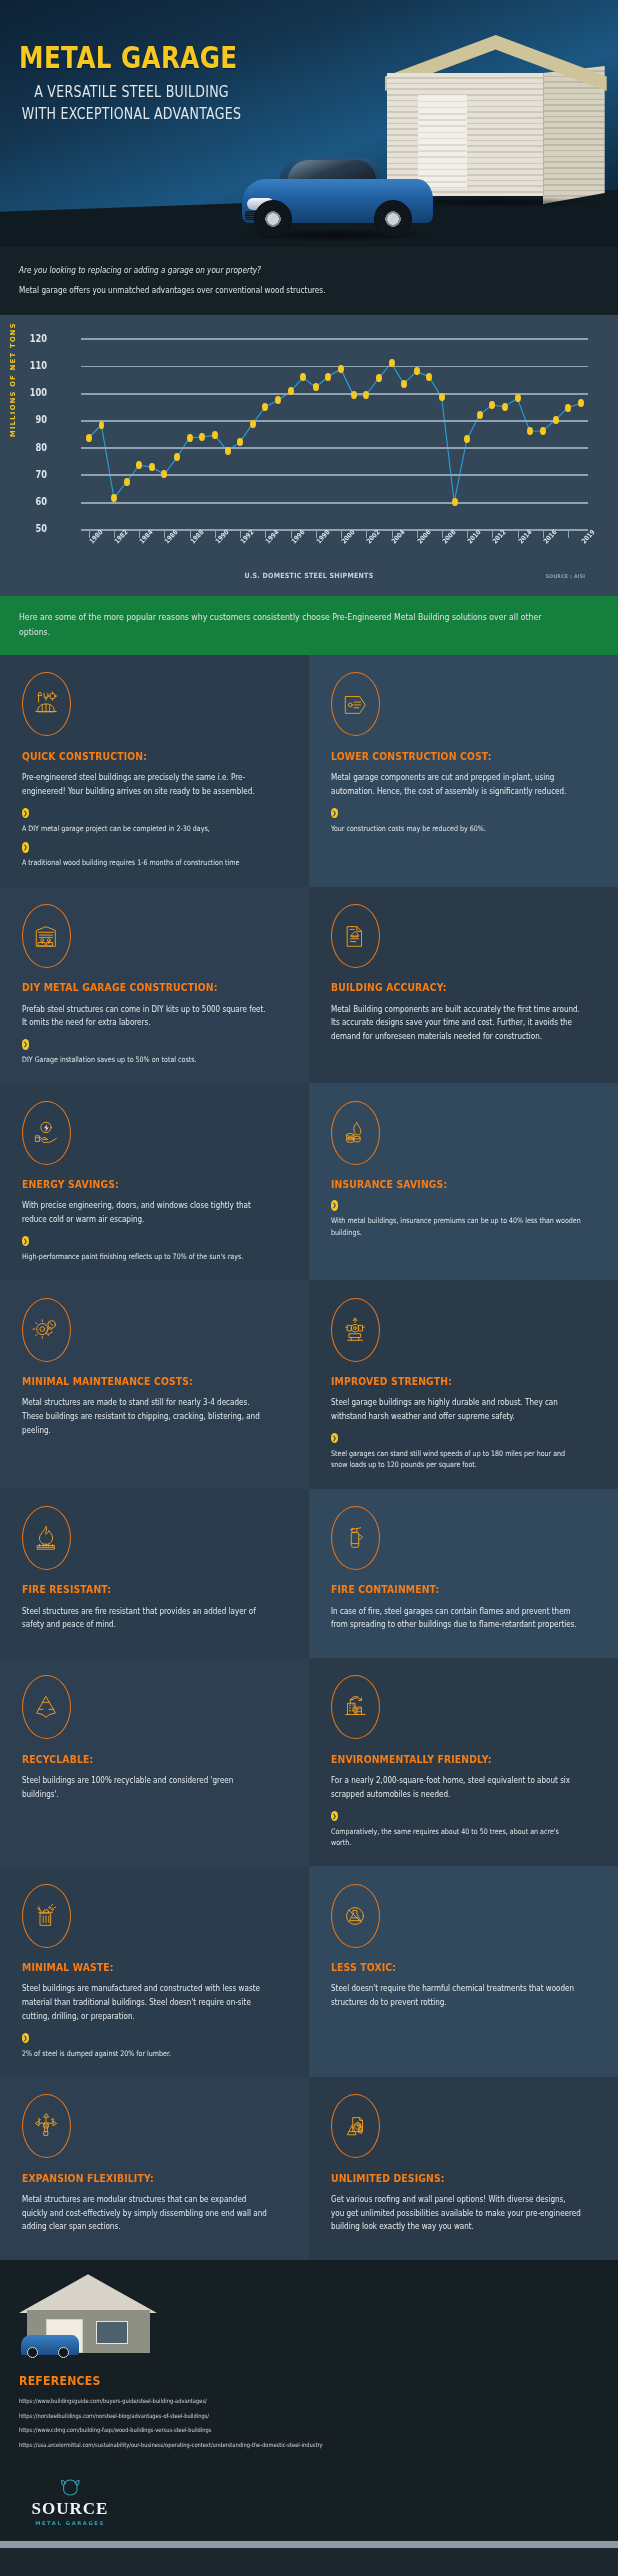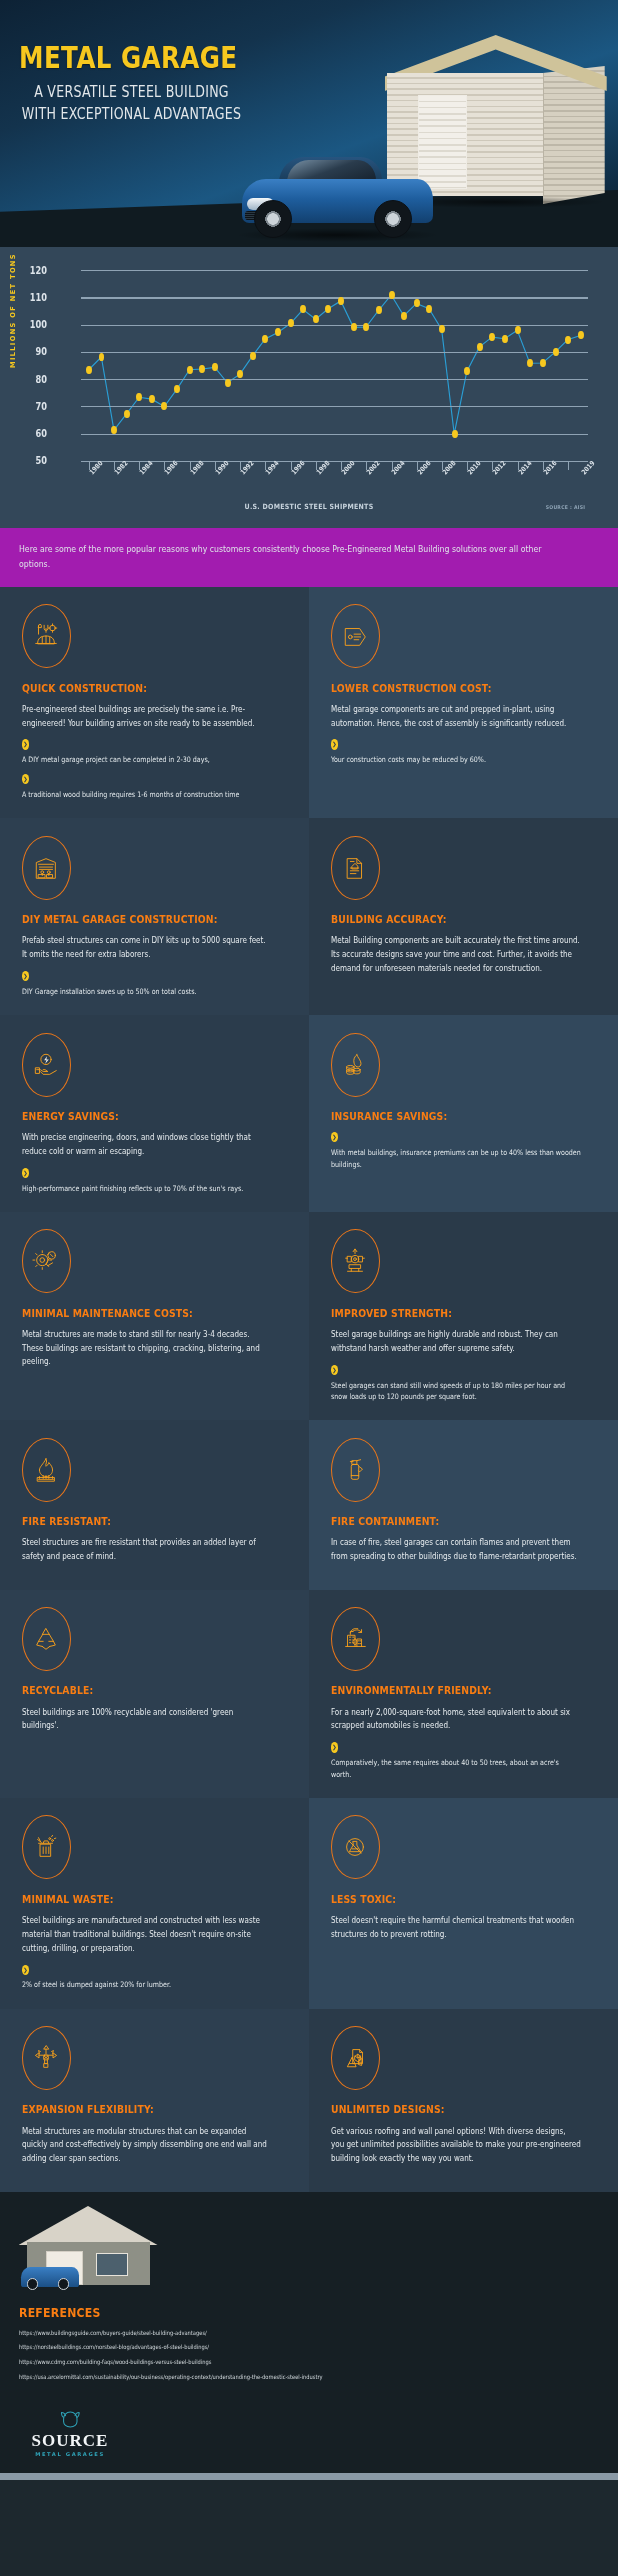--- a/index.html
+++ b/index.html
@@ -175,21 +175,21 @@
     font-family: "DejaVu Sans", sans-serif; font-weight: 700; font-size: 5.2px;
     letter-spacing: 0.3px; color: #8ea3b5; transform: scaleX(0.88);
   }
   .dot {
     position: absolute; width: 5.7px; height: 8.2px; margin-left: -2.8px; margin-top: -4.1px;
     background: #f7c81f; border-radius: 50%;
   }
   svg.series { position: absolute; left: 0; top: 0; overflow: visible; }
 
   
-  .lead { background: #a21caf; padding: 13.4px 18.5px 15.5px 18.5px; }
+  .lead { background: #15803d; padding: 13.4px 18.5px 15.5px 18.5px; }
   .lead p {
     font-family: "DejaVu Sans Condensed", "Liberation Sans", sans-serif;
     font-size: 9.3px; line-height: 1.62; color: #dfe5e9;
     transform: scaleX(0.93); transform-origin: left center;
   }
 
   
   .grid { display: grid; grid-template-columns: 309px 309px; width: 534px; }
   .card { padding: 17.5px 21.6px 17.5px 21.6px; min-height: 160px; }
   .card.alt-a { background: #2b3c4c; }
@@ -315,20 +315,24 @@
       <div class="car-light"></div>
       <div class="car-grille"></div>
       <div class="wheel w1"></div>
       <div class="wheel w2"></div>
     </div>
 
     <h1 class="hero-title">METAL GARAGE</h1>
     <div class="hero-sub">A VERSATILE STEEL BUILDING WITH EXCEPTIONAL ADVANTAGES</div>
   </section>
 
+  <section class="intro">
+    <p class="it">Are you looking to replacing or adding a garage on your property?</p>
+    <p>Metal garage offers you unmatched advantages over conventional wood structures.</p>
+  </section>
 
   <section class="chart-band">
     <div class="chart-wrap">
       <div class="chart-ylabel">MILLIONS OF NET TONS</div>
       <div class="plot" id="plot">
         <svg class="series" id="series-svg" width="507" height="191" viewBox="0 0 985 370">
             <polyline points="15,191.34285714285716 39.48717948717949,166.49999999999997 63.97435897435897,308.68571428571425 88.46153846153847,276.9714285714286 112.94871794871794,244.7285714285714 137.43589743589743,248.42857142857144 161.92307692307693,262.7 186.4102564102564,228.87142857142857 210.89743589743588,191.34285714285716 235.3846153846154,189.7571428571429 259.87179487179486,186.58571428571426 284.35897435897436,216.7142857142857 308.84615384615387,199.79999999999998 333.3333333333333,164.38571428571424 357.8205128205128,131.61428571428573 382.3076923076923,118.92857142857142 406.79487179487177,101.48571428571432 431.28205128205127,74.52857142857141 455.7692307692308,93.02857142857141 480.2564102564102,72.94285714285712 504.7435897435897,57.61428571428576 529.2307692307692,108.88571428571424 553.7179487179487,108.35714285714283 578.2051282051282,76.11428571428576 602.6923076923077,45.98571428571432 627.1794871794872,86.68571428571431 651.6666666666666,62.37142857142857 676.1538461538462,72.94285714285712 700.6410256410256,113.11428571428576 725.1282051282052,316.0857142857143 749.6153846153846,194.5142857142857 774.1025641025641,146.94285714285715 798.5897435897435,127.91428571428574 823.0769230769231,131.08571428571426 847.5641025641025,114.70000000000002 872.0512820512821,178.65714285714282 896.5384615384615,178.12857142857143 921.025641025641,156.98571428571432 945.5128205128204,133.2 970,124.7428571428571" fill="none" stroke="#2a9fd6" stroke-width="2.2"></polyline>
           </svg>
       <div class="gridline" style="top: 190px;"></div>
           <div class="ytick" style="top: 183px;">50</div>

